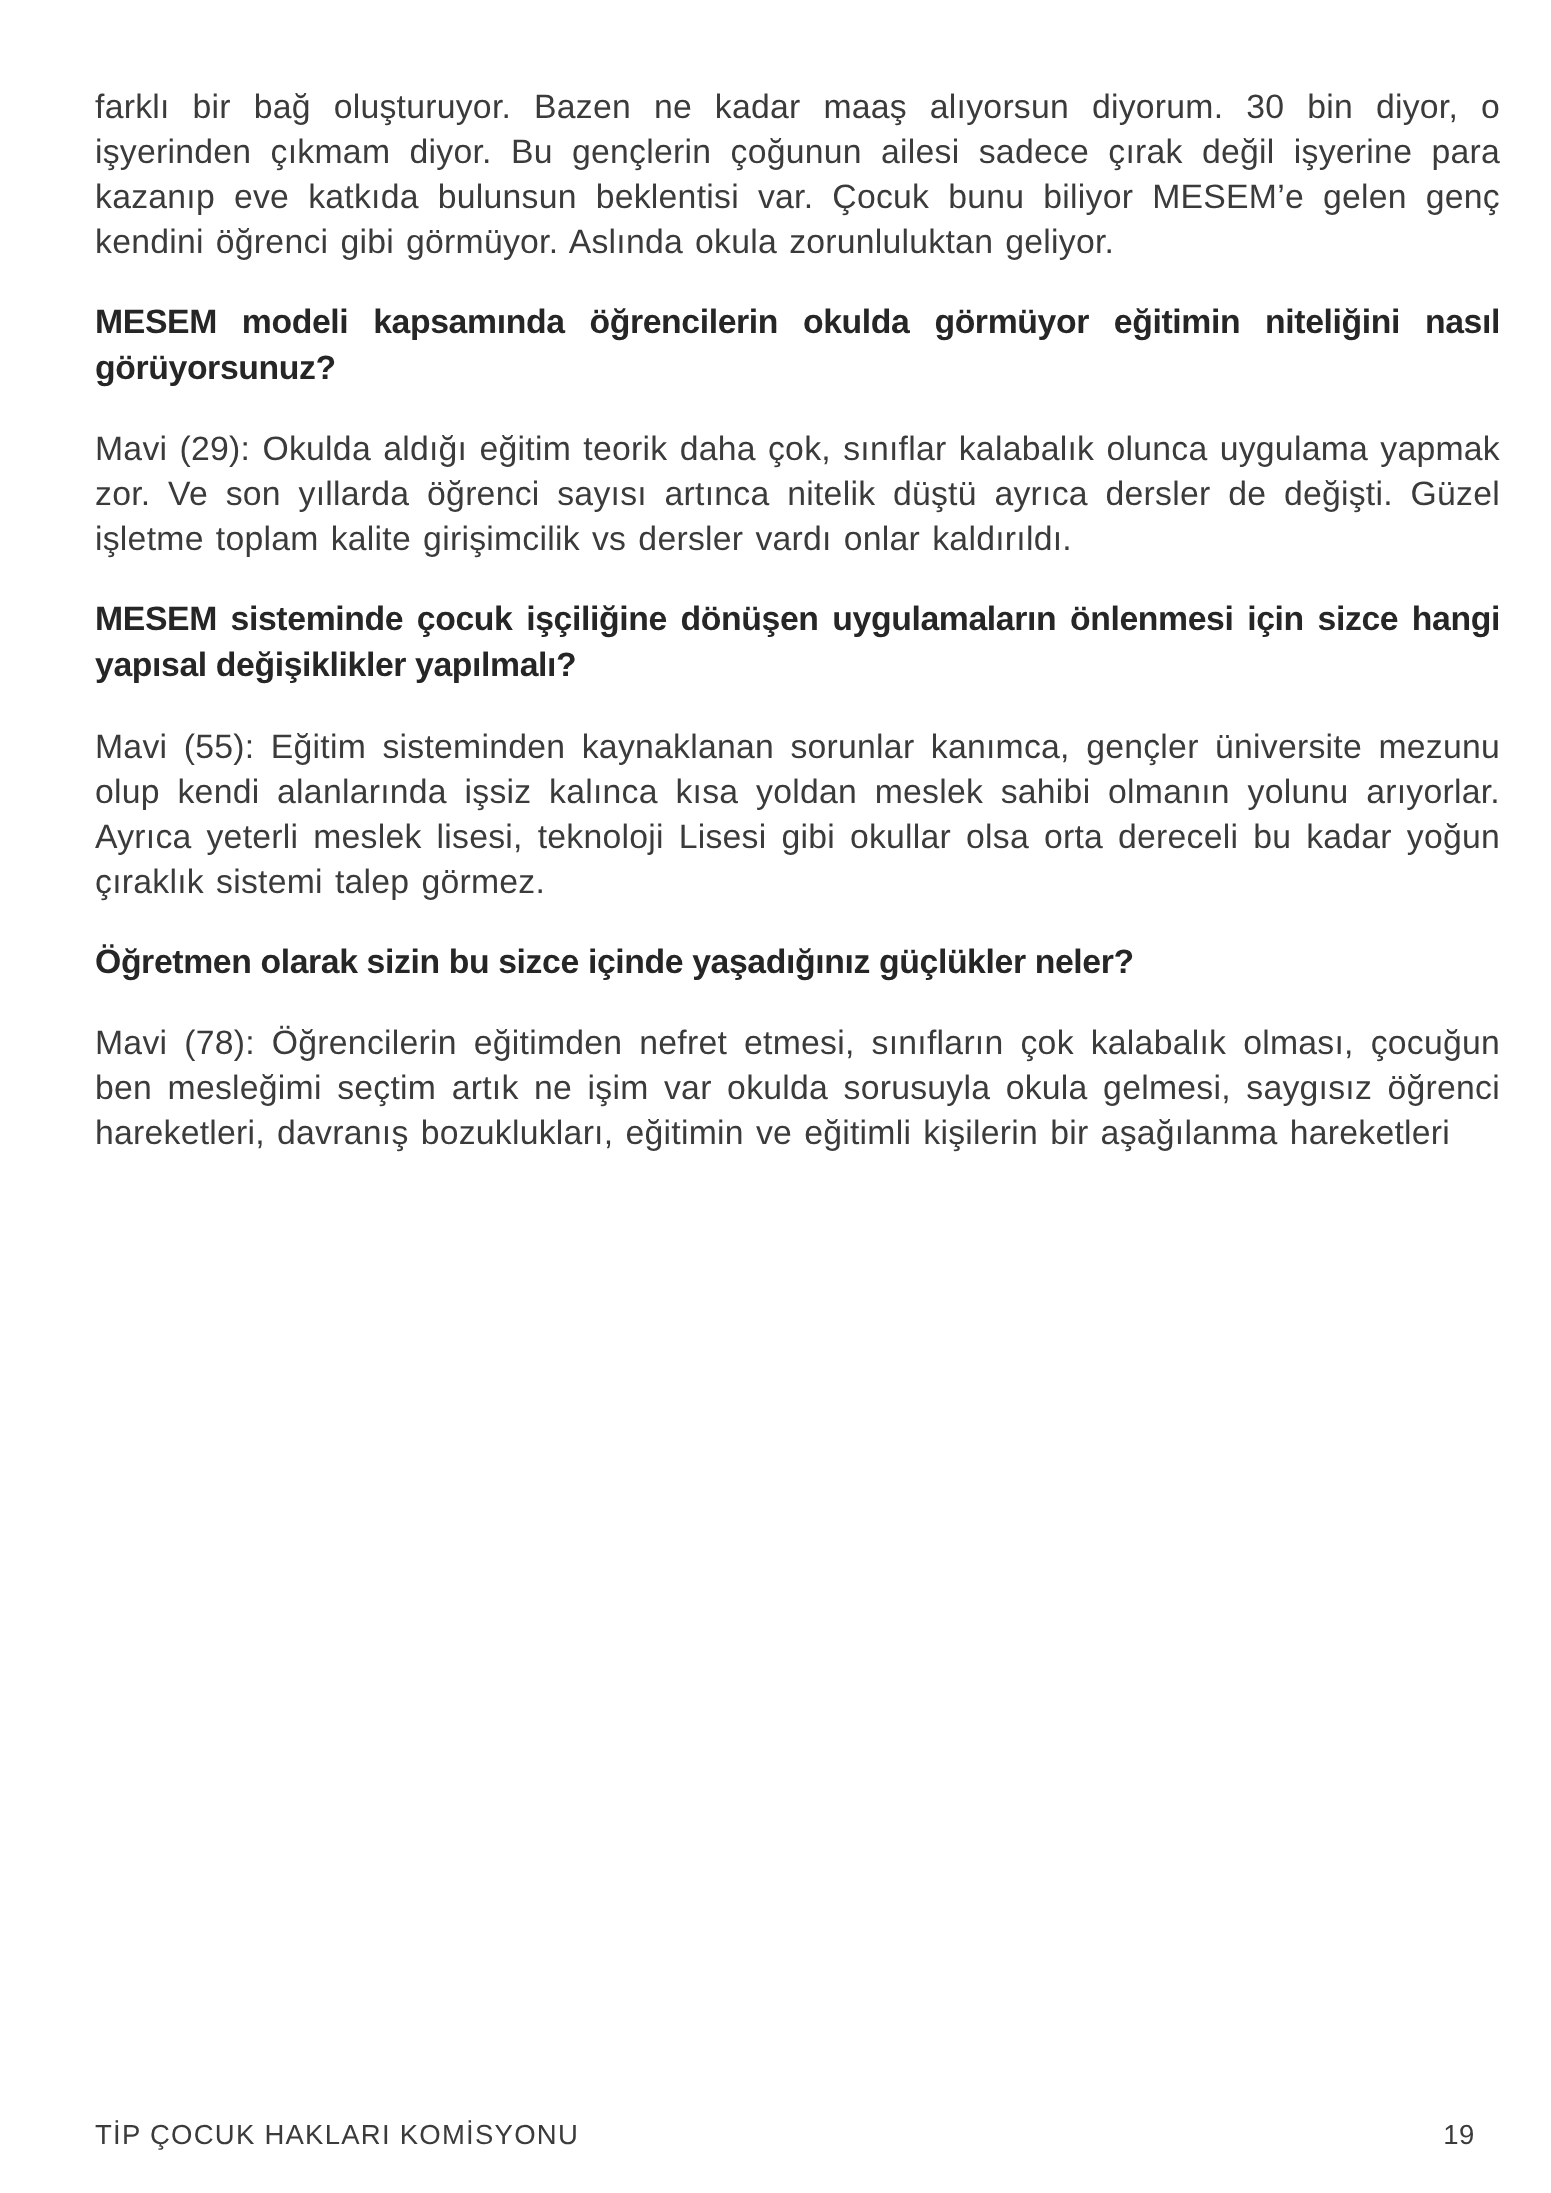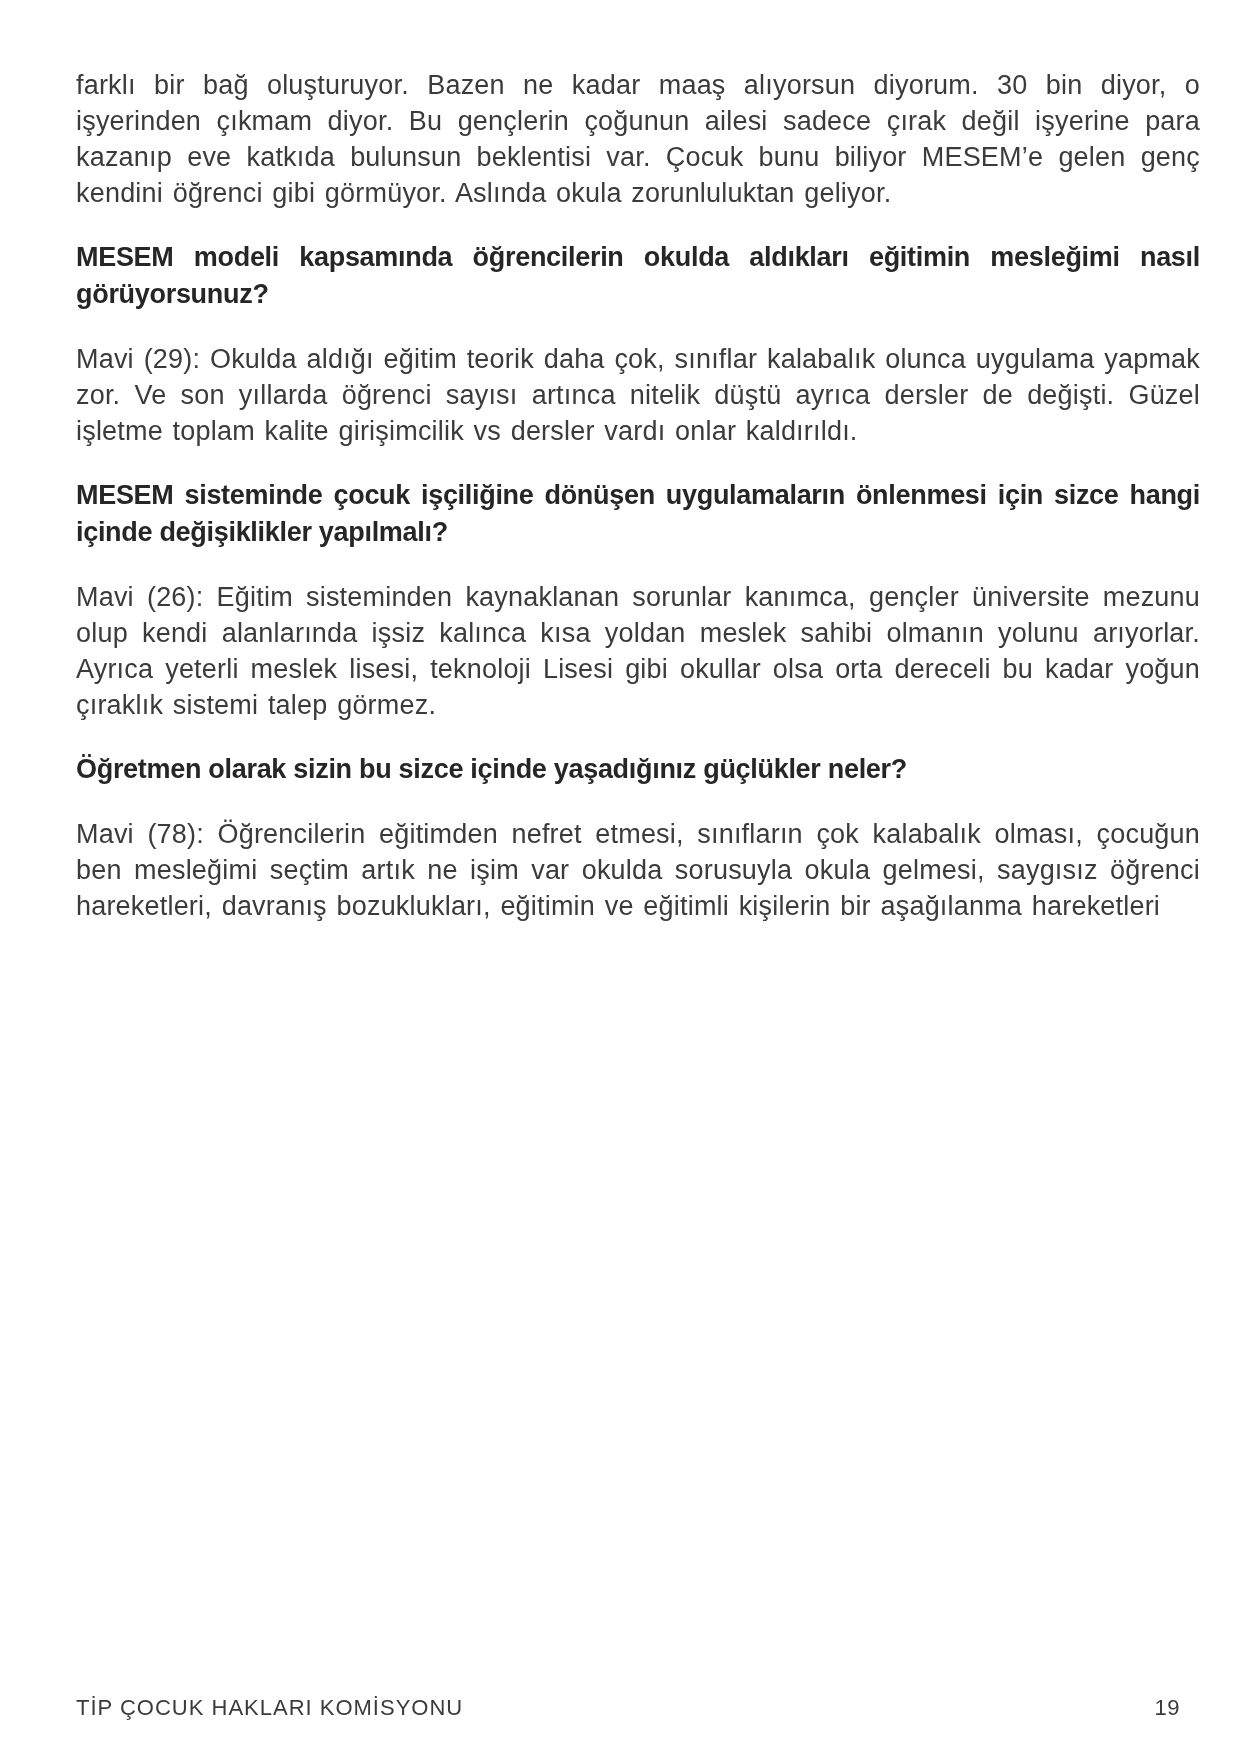--- a/index.html
+++ b/index.html
@@ -65,27 +65,27 @@
 </style>
 </head>
 <body>
 
 <div class="page">
 
   <div class="content">
 
     <p class="para">farklı bir bağ oluşturuyor. Bazen ne kadar maaş alıyorsun diyorum. 30 bin diyor, o işyerinden çıkmam diyor. Bu gençlerin çoğunun ailesi sadece çırak değil işyerine para kazanıp eve katkıda bulunsun beklentisi var. Çocuk bunu biliyor MESEM’e gelen genç kendini öğrenci gibi görmüyor. Aslında okula zorunluluktan geliyor.</p>
 
-    <h2 class="question">MESEM modeli kapsamında öğrencilerin okulda aldıkları eğitimin mesleğimi nasıl görüyorsunuz?</h2>
+    <h2 class="question">MESEM modeli kapsamında öğrencilerin okulda görmüyor eğitimin niteliğini nasıl görüyorsunuz?</h2>
 
     <p class="para">Mavi (29): Okulda aldığı eğitim teorik daha çok, sınıflar kalabalık olunca uygulama yapmak zor. Ve son yıllarda öğrenci sayısı artınca nitelik düştü ayrıca dersler de değişti. Güzel işletme toplam kalite girişimcilik vs dersler vardı onlar kaldırıldı.</p>
 
-    <h2 class="question">MESEM sisteminde çocuk işçiliğine dönüşen uygulamaların önlenmesi için sizce hangi içinde değişiklikler yapılmalı?</h2>
+    <h2 class="question">MESEM sisteminde çocuk işçiliğine dönüşen uygulamaların önlenmesi için sizce hangi yapısal değişiklikler yapılmalı?</h2>
 
-    <p class="para">Mavi (26): Eğitim sisteminden kaynaklanan sorunlar kanımca, gençler üniversite mezunu olup kendi alanlarında işsiz kalınca kısa yoldan meslek sahibi olmanın yolunu arıyorlar. Ayrıca yeterli meslek lisesi, teknoloji Lisesi gibi okullar olsa orta dereceli bu kadar yoğun çıraklık sistemi talep görmez.</p>
+    <p class="para">Mavi (55): Eğitim sisteminden kaynaklanan sorunlar kanımca, gençler üniversite mezunu olup kendi alanlarında işsiz kalınca kısa yoldan meslek sahibi olmanın yolunu arıyorlar. Ayrıca yeterli meslek lisesi, teknoloji Lisesi gibi okullar olsa orta dereceli bu kadar yoğun çıraklık sistemi talep görmez.</p>
 
     <h2 class="question">Öğretmen olarak sizin bu sizce içinde yaşadığınız güçlükler neler?</h2>
 
     <p class="para">Mavi (78): Öğrencilerin eğitimden nefret etmesi, sınıfların çok kalabalık olması, çocuğun ben mesleğimi seçtim artık ne işim var okulda sorusuyla okula gelmesi, saygısız öğrenci hareketleri, davranış bozuklukları, eğitimin ve eğitimli kişilerin bir aşağılanma hareketleri</p>
 
   </div>
 
   <div class="footer">
     <span class="footer-title">TİP ÇOCUK HAKLARI KOMİSYONU</span>
     <span class="page-number">19</span>

